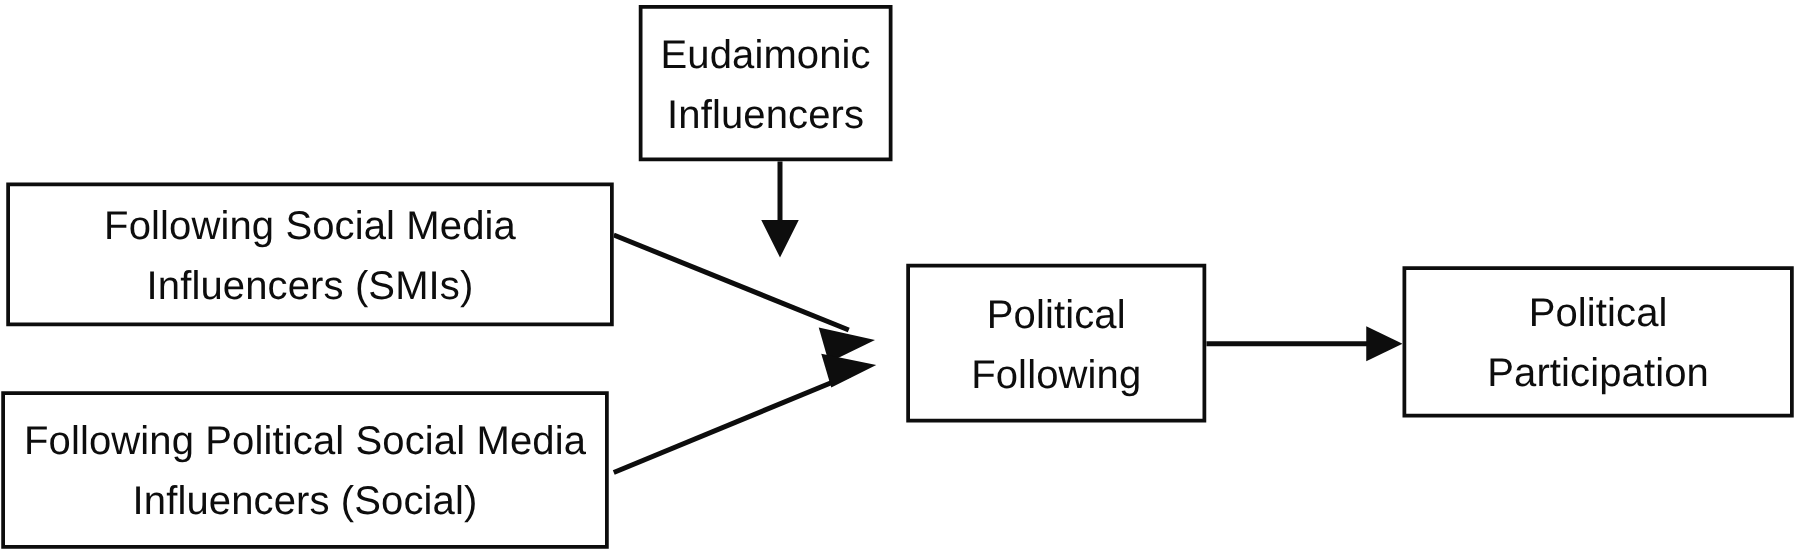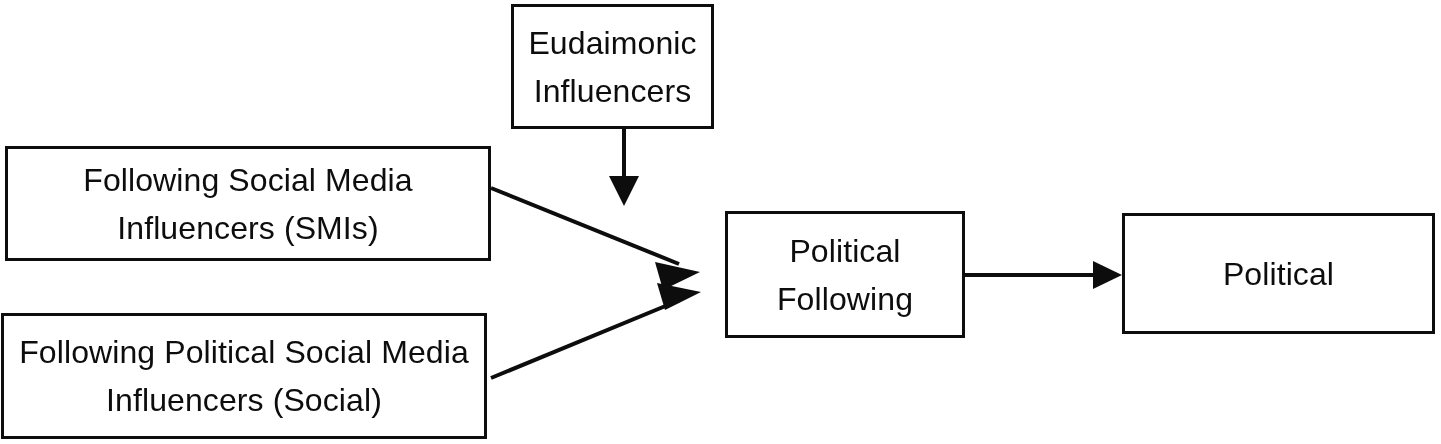--- a/index.html
+++ b/index.html
@@ -96,15 +96,16 @@
     <span class="node-line">Influencers (Social)</span>
   </div>
 
   <div class="node-box" id="node-efficacy">
     <span class="node-line">Political</span>
     <span class="node-line">Following</span>
   </div>
 
   <div class="node-box" id="node-participation">
     <span class="node-line">Political</span>
+    <span class="node-line">Participation</span>
   </div>
 
 </div>
 
 </body></html>

